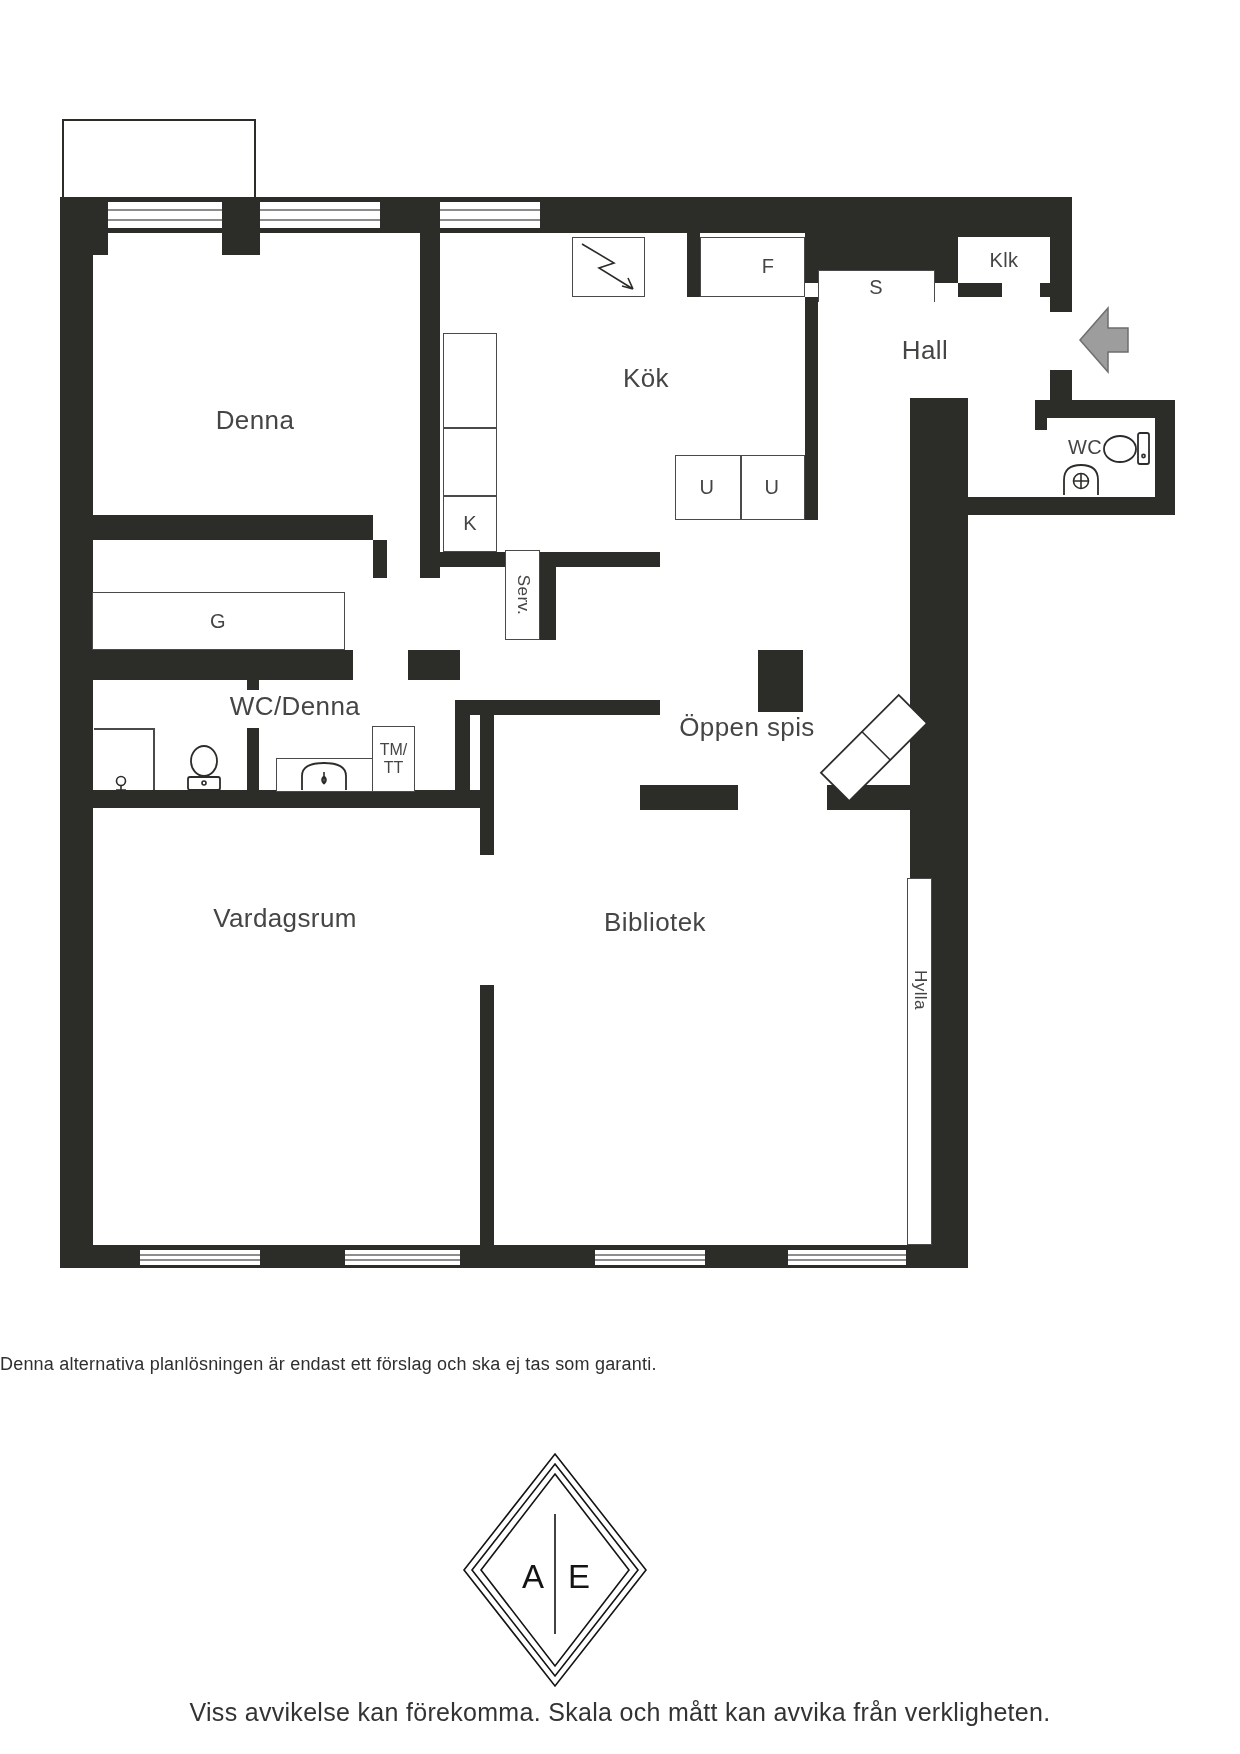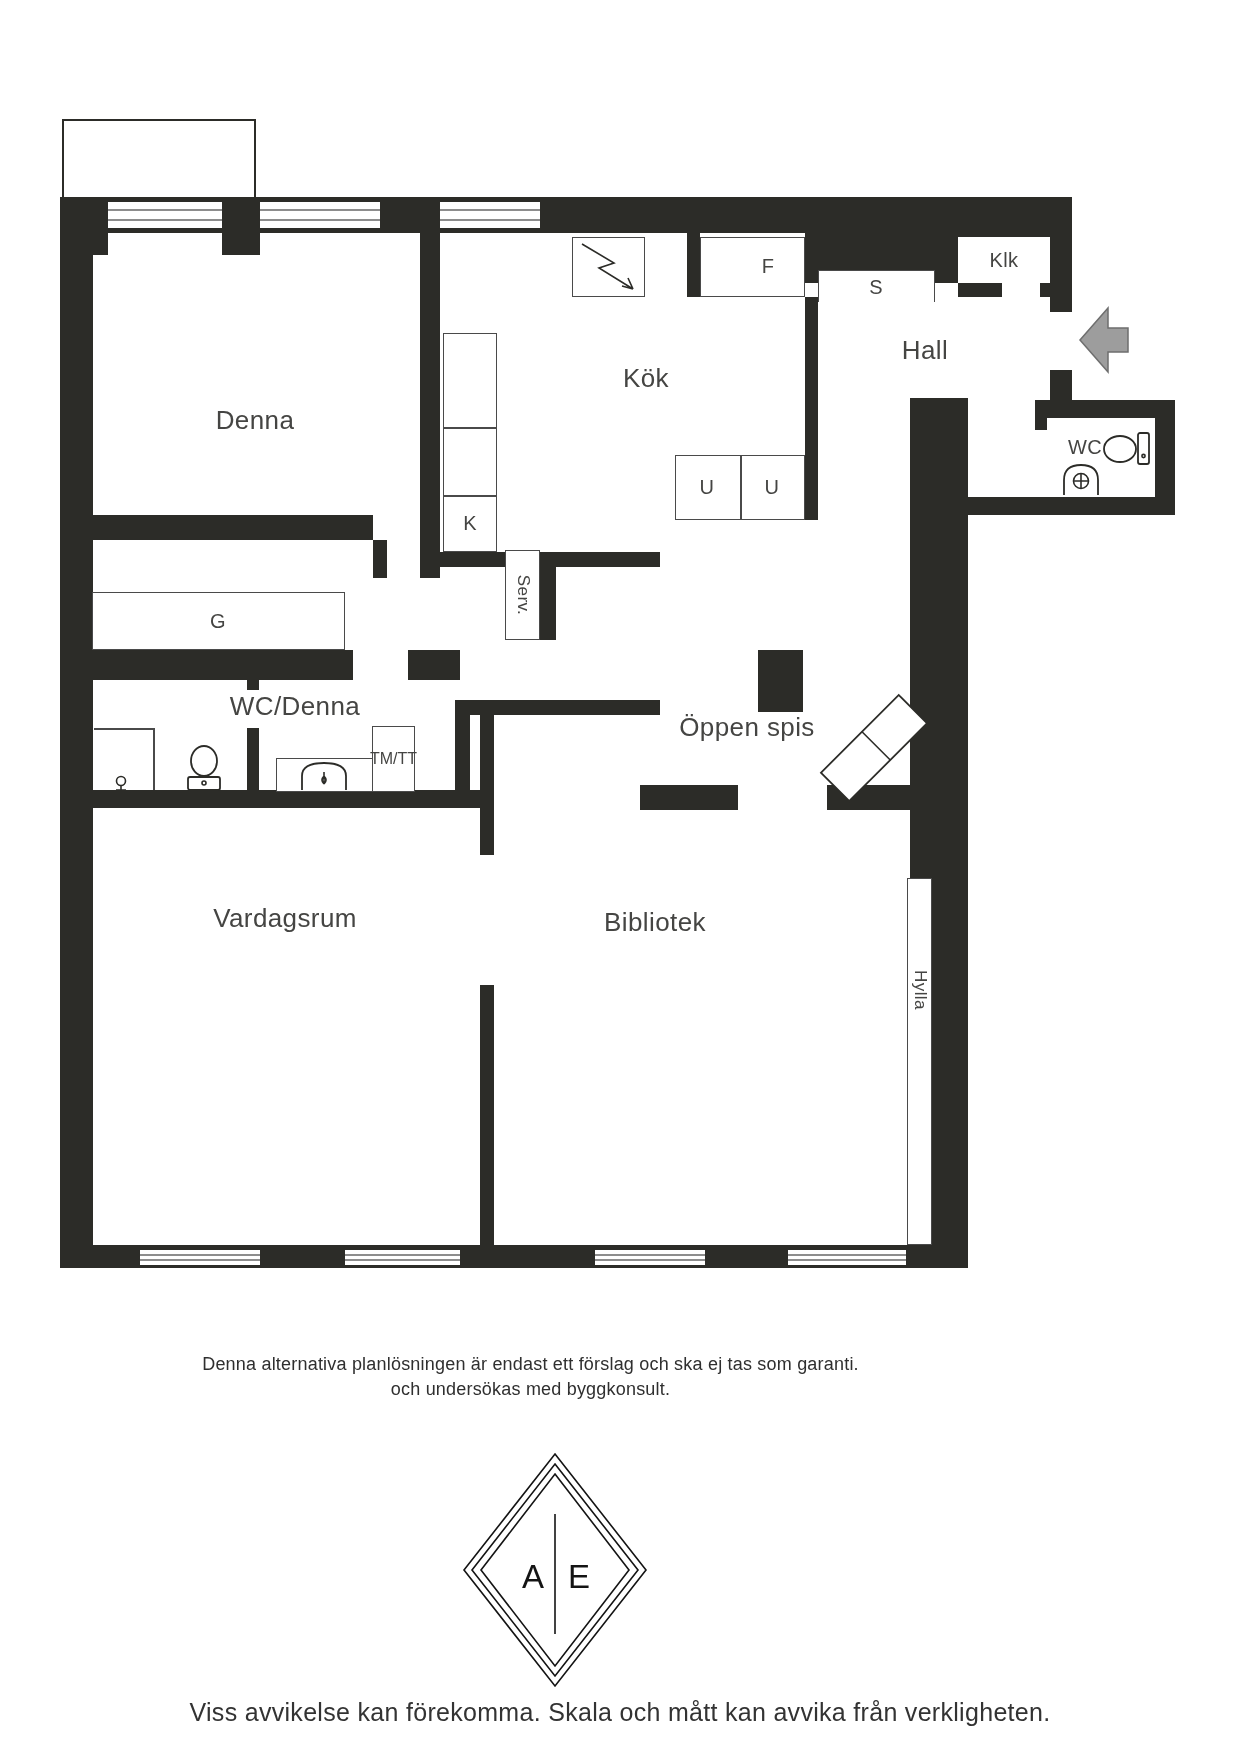--- a/index.html
+++ b/index.html
@@ -15,23 +15,23 @@
   .noline-b{border-bottom:none;}
   .hairline{position:absolute;background:var(--line);}
   .win{position:absolute;background:#fff;}
   .win::before,.win::after{content:"";position:absolute;left:0;right:0;height:1.5px;background:#8d8d8d;}
   .win::before{top:28%;}
   .win::after{bottom:28%;}
   .lbl{position:absolute;transform:translate(-50%,-50%);white-space:nowrap;
        font-size:26px;letter-spacing:.4px;color:var(--text);}
   .lbl.small{font-size:20px;}
   .lbl.vert{writing-mode:vertical-rl;transform:translate(-50%,-50%);font-size:17px;}
-  .tmbox{position:absolute;display:flex;flex-direction:row;align-items:center;justify-content:center;
+  .tmbox{position:absolute;display:flex;flex-direction:column;align-items:center;justify-content:center;
          font-size:16px;line-height:18px;color:var(--text);}
-  .disclaimer{position:absolute;left:0;top:1352px;width:1061px;text-align:center;
+  .disclaimer{position:absolute;left:0;top:1352px;width:1061px;
               font-size:18px;line-height:25px;color:#2f2f2f;letter-spacing:.2px;}
   .footer{position:absolute;left:0;top:1698px;width:1240px;text-align:center;
           font-size:25px;color:#333;letter-spacing:.3px;}
   svg{position:absolute;overflow:visible;}
   svg .ol{fill:#fff;stroke:var(--wall);stroke-width:1.8;}
   svg .ln{fill:none;stroke:var(--wall);stroke-width:1.6;}
 </style>
 </head>
 <body>
 
@@ -163,21 +163,20 @@
 <div class="lbl small" style="left:218px;top:621px">G</div>
 <div class="lbl vert" style="left:523px;top:595px">Serv.</div>
 <div class="lbl vert" style="left:920px;top:990px">Hylla</div>
 <div class="tmbox" style="left:372px;top:726px;width:43px;height:66px">
   <span>TM/</span>
   <span>TT</span>
 </div>
 
 <div class="disclaimer">
   <div>Denna alternativa planlösningen är endast ett förslag och ska ej tas som garanti.</div>
-  <div>och undersökas med byggkonsult.</div>
 </div>
 
 <svg style="left:462px;top:1452px" width="186" height="236" viewBox="0 0 186 236">
   <polygon points="93,2 184,118 93,234 2,118" fill="none" stroke="#141414" stroke-width="1.6"></polygon>
   <polygon points="93,12 176,118 93,224 10,118" fill="none" stroke="#141414" stroke-width="1.6"></polygon>
   <polygon points="93,22 167,118 93,214 19,118" fill="none" stroke="#141414" stroke-width="1.6"></polygon>
   <line x1="93" y1="62" x2="93" y2="182" stroke="#141414" stroke-width="1.6"></line>
   <text x="71" y="136" text-anchor="middle" style="font-family:'Liberation Sans',sans-serif;font-size:33px;fill:#141414;">A</text>
   <text x="117" y="136" text-anchor="middle" style="font-family:'Liberation Sans',sans-serif;font-size:33px;fill:#141414;">E</text>
 </svg>

